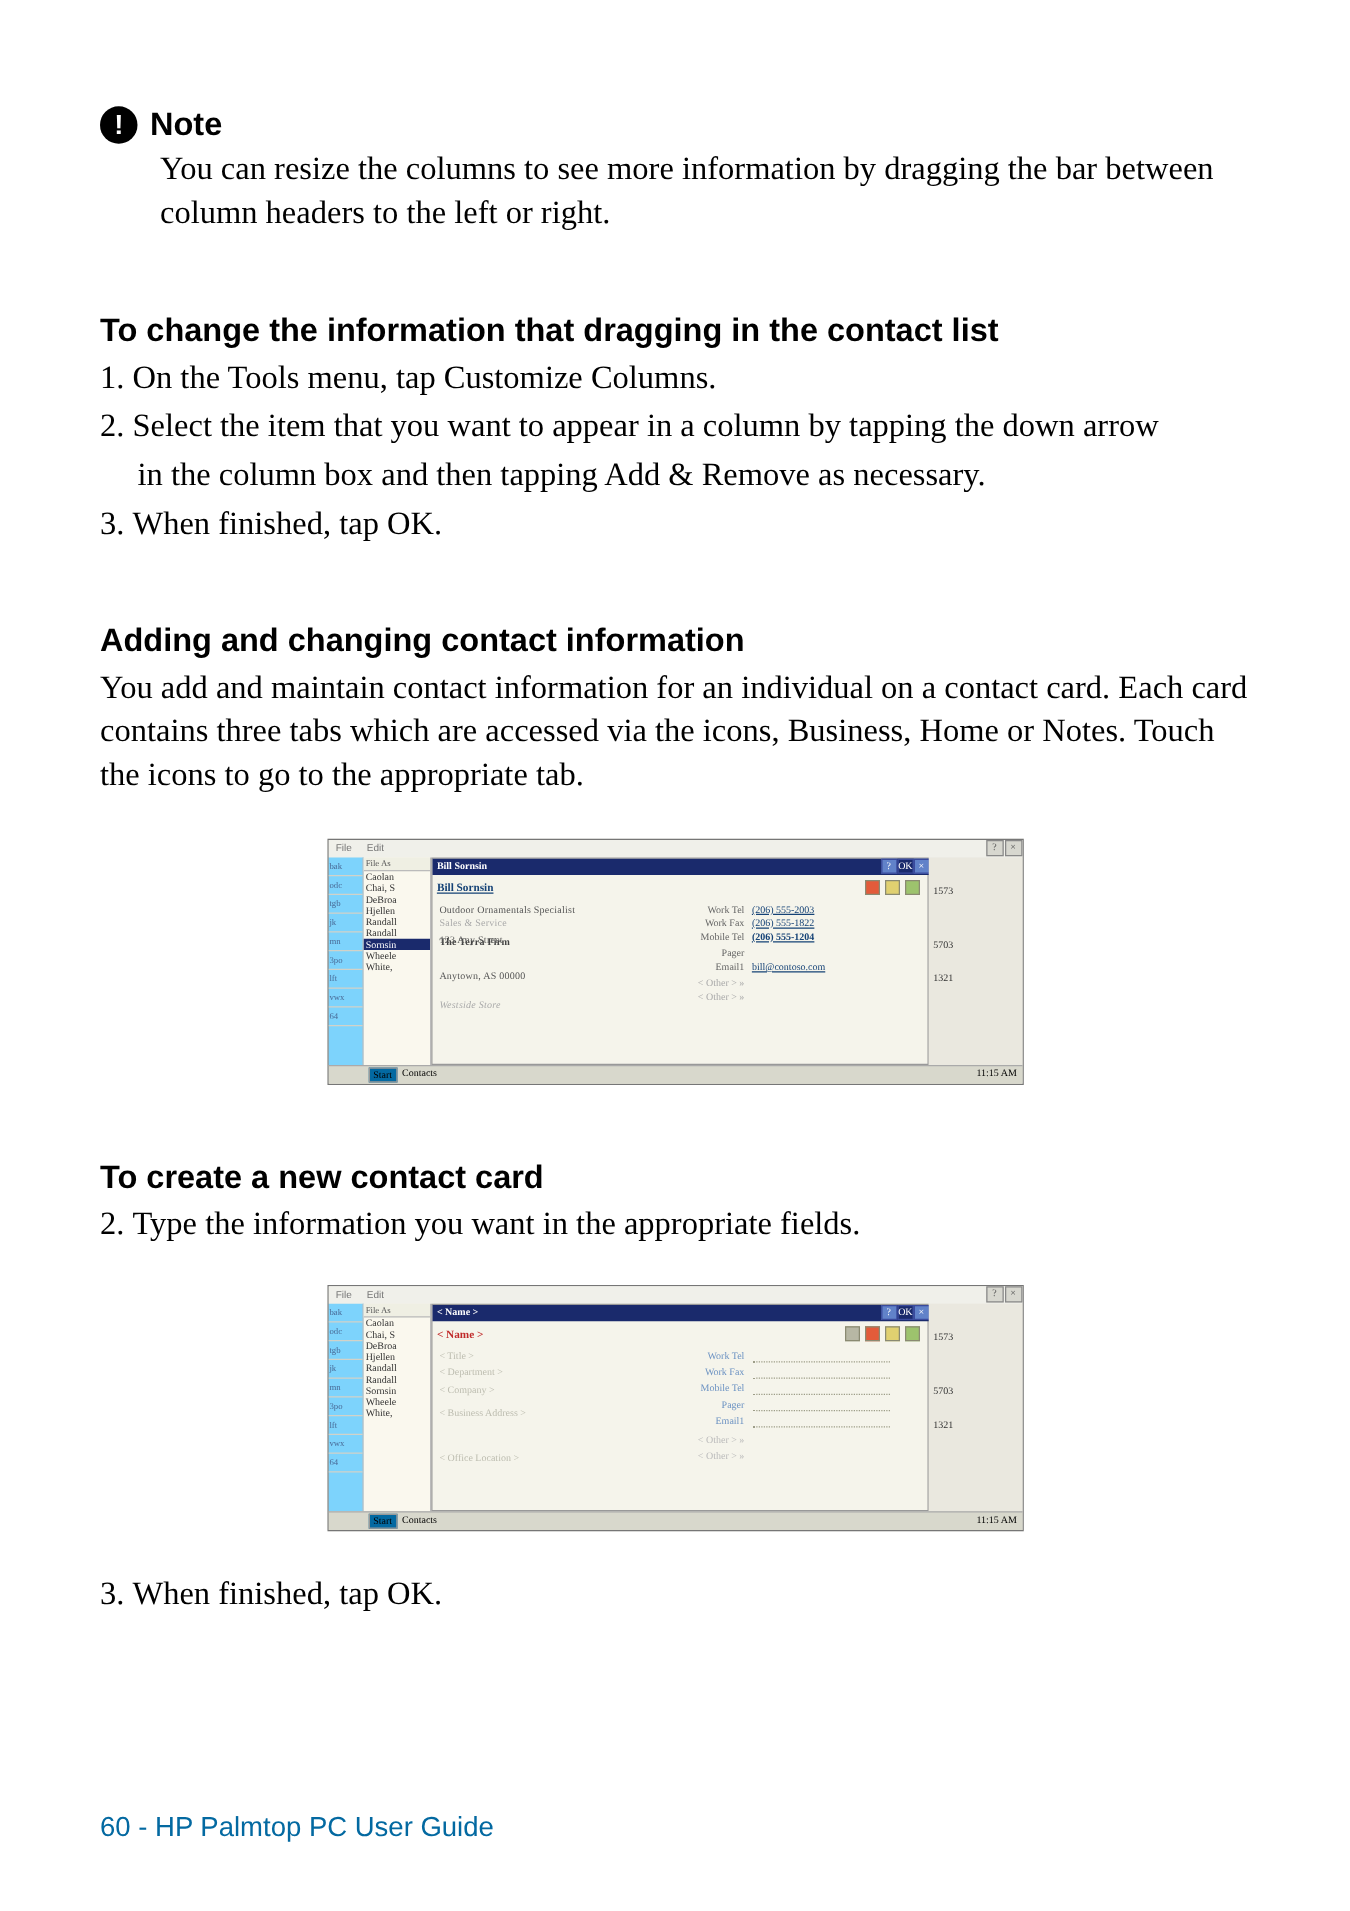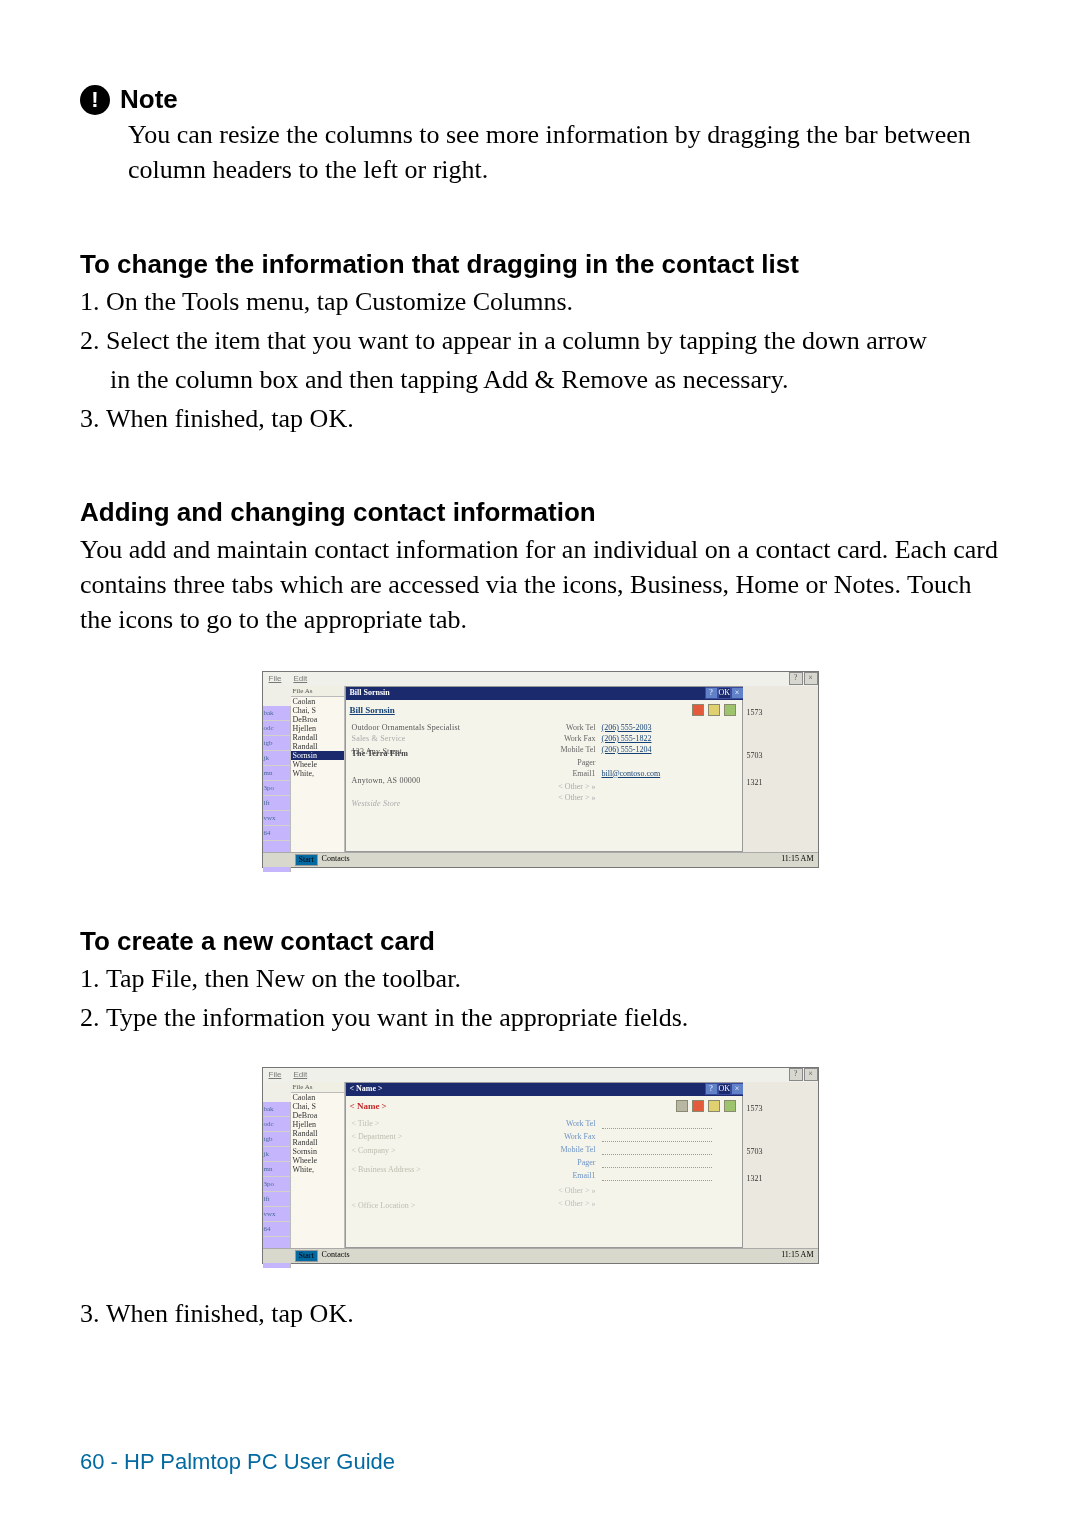--- a/index.html
+++ b/index.html
@@ -45,25 +45,25 @@
     background: #efefe7;
     border: 1px solid #767676;
   }
   .shot * { box-sizing: border-box; }
   .tiny { letter-spacing: 0.2px; }
   
   .mbar {
     position: absolute; left: 0; top: 0; width: 555px; height: 14px;
     background: #f0f0ea; display: flex;
   }
-  .mbar span { font: 8px Tahoma, Arial; color: #777; padding: 2px 6px 0 6px; text-decoration: underline; }
+  .mbar span { font: 8px Tahoma, Arial; color: #777; padding: 2px 6px 0 6px; }
   .mbar .qx { position: absolute; right: 0; top: 0; display: flex; }
   .qx .qxb { width: 14px; height: 13px; background:#d7d7cf; border:1px solid #888; margin-left:1px; text-align:center; font:8px Tahoma; color:#555; }
   
-  .sdb { position:absolute; left:0; top:14px; width:28px; height:166px; background:#c4b5fd; border-right:1px solid #bbb;margin-top:20px;}
+  .sdb { position:absolute; left:0; top:14px; width:28px; height:166px; background:#7dd3fc; border-right:1px solid #bbb;}
   .sdb .sdbitem { font:7px Tahoma; color:#496a96; padding:3px 1px; border-bottom:1px solid #d2d2c8;}
   
   .lst { position:absolute; left:28px; top:14px; width:54px; height:166px; background:#faf8ee; border-right:1px solid #bbb;}
   .lsth { font:7px Tahoma; color:#555; padding:1px 2px; border-bottom:1px solid #bbb; background:#efefe3;}
   .lstc { font:8px Tahoma; color:#333; padding:0 2px; white-space:nowrap; overflow:hidden;}
   
   .det { position:absolute; left:82px; top:14px; width:398px; height:166px; background:#f5f4eb; border:1px solid #999;}
   .det .ttl { position:absolute; left:0; top:0; width:298px; height:13px; background:#1a2a6c; color:#fff; font:700 8px Tahoma; padding:1px 4px;}
   .det .ttlr { position:absolute; left:298px; top:0; width:100px; height:13px; background:#1a2a6c; display:flex; justify-content:flex-end;}
   .ttlr .tb {width:13px; height:12px; margin-top:0; border:1px solid #3a4a9c; background:#6182c9; font:8px Tahoma; color:#fff; text-align:center;}
@@ -73,21 +73,21 @@
   .det .d1 { position:absolute; left:6px; top:36px; font:8px Tahoma; color:#555;}
   .det .d2 { position:absolute; left:6px; top:47px; font:8px Tahoma; color:#aaa;}
   .det .d3 { position:absolute; left:6px; top:62px; font:700 8px Tahoma; color:#444;}
   .det .d4 { position:absolute; left:6px; top:60px; font:8px Tahoma; color:#555;}
   .det .d5 { position:absolute; left:6px; top:89px; font:8px Tahoma; color:#555;}
   .det .d6 { position:absolute; left:6px; top:112px; font:8px Tahoma; color:#aaa; font-style:italic;}
   .det .lab { position:absolute; font:8px Tahoma; color:#666; text-align:right;}
   .det .val { position:absolute; font:8px Tahoma; color:#154276; text-decoration:underline;}
   .det .pos1{left:190px;top:36px;width:60px;} .det .valp1{left:256px;top:36px;}
   .det .pos2{left:190px;top:47px;width:60px;} .det .valp2{left:256px;top:47px;}
-  .det .pos3{left:190px;top:58px;width:60px;} .det .valp3{left:256px;top:58px;}
+  .det .pos3{left:190px;top:58px;width:60px;} .det .valp3{left:256px;top:58px;font-weight:bold;}
   .det .pos4{left:190px;top:71px;width:60px;}
   .det .pos5{left:190px;top:82px;width:60px;} .det .valp5{left:256px;top:82px;}
   .det .pos6{left:190px;top:95px;width:60px;color:#aaa;}
   .det .pos7{left:190px;top:106px;width:60px;color:#aaa;}
   
   .rgt{position:absolute; left:480px; top:14px; width:75px; height:166px; background:#eae8df;}
   .rgt .rc{font:8px Tahoma; color:#333; padding:2px 4px;}
   
   .tbar{position:absolute; left:0; top:180px; width:555px; height:15px; background:#d8d8cc; border-top:1px solid #aaa; display:flex; justify-content:space-between;}
   .tbar .tl{font:8px Tahoma; padding:1px 4px; display:flex; gap:4px;}
@@ -206,21 +206,20 @@
             <span>Contacts</span>
           </span>
         <span class="tr">11:15 AM</span>
       </div>
     </div>
   </div>
 
   <div class="spacer-md"></div>
   <div class="section-h">To create a new contact card</div>
   <ul class="list">
-    <li><span class="li-n">1.</span><span>Tap File, then New on the toolbar.</span></li>
     <li><span class="li-n">2.</span><span>Type the information you want in the appropriate fields.</span></li>
   </ul>
 
   <div class="spacer-sm"></div>
   <div class="shot-wrap">
     <div class="shot shot2">
       <div class="mbar">
         <span>File</span>
         <span>Edit</span>
         <div class="qx">

